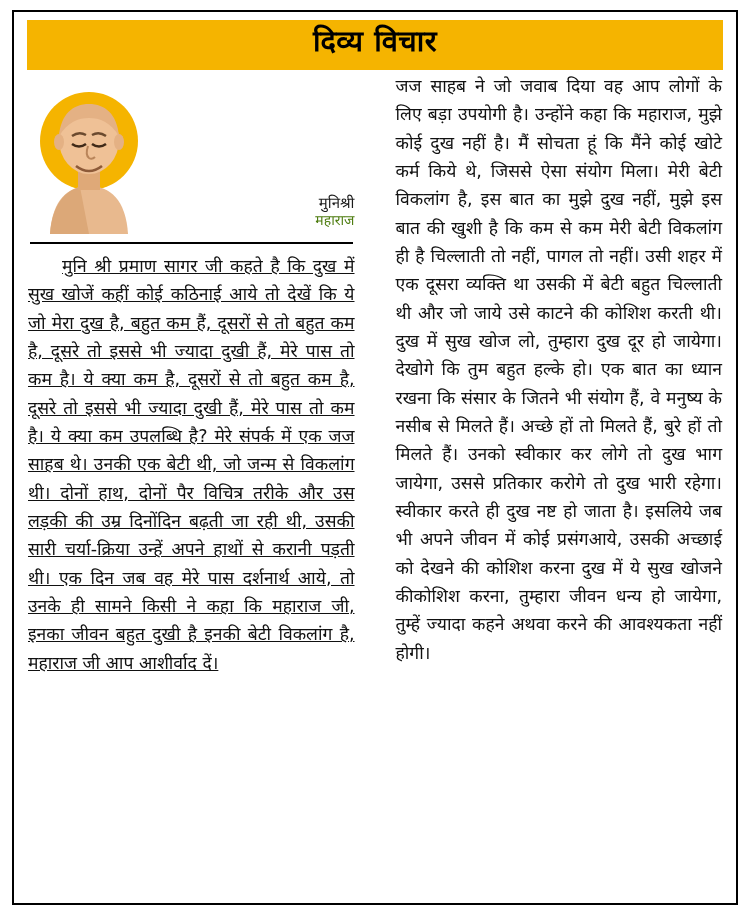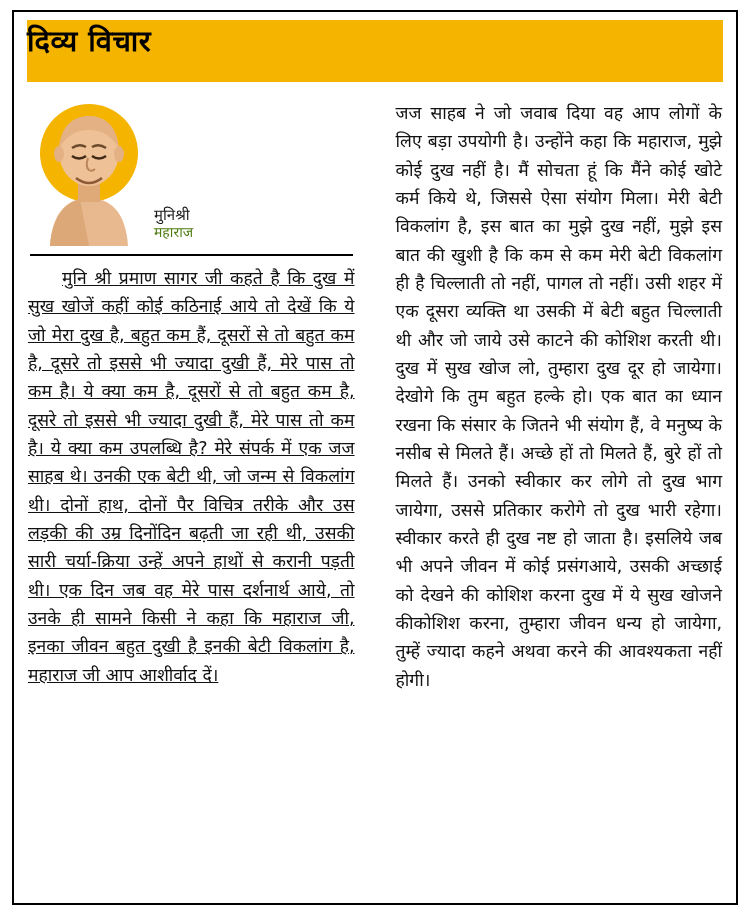--- a/index.html
+++ b/index.html
@@ -23,22 +23,22 @@
     border: 2px solid #000000;
     position: relative;
     padding: 8px 14px 10px 14px;
     display: flex;
     flex-direction: column;
   }
 
   
   .masthead {
     background: #f5b400;
-    text-align: left;
-    padding: 6px 0 24px 0;
+    text-align: center;
+    padding: 6px 0 12px 0;
     margin: 0 -1px 0 -1px;
   }
   .masthead-title {
     font-family: "DejaVu Sans", sans-serif;
     font-weight: bold;
     font-size: 29px;
     color: #000000;
     letter-spacing: 0.5px;
     line-height: 1.1;
   }
@@ -61,21 +61,21 @@
     gap: 16px;
     min-height: 0;
   }
   .col {
     width: 50%;
     display: flex;
     flex-direction: column;
     min-height: 0;
   }
   .col-left { padding-right: 4px; }
-  .col-right { padding-left: 4px; margin-top: 15px; }
+  .col-right { padding-left: 4px; }
   .col-divider {
     width: 0;
     border-left: 1px solid #ffffff;
   }
 
   
   .author-block {
     display: flex;
     align-items: flex-end;
     gap: 6px;
@@ -95,21 +95,21 @@
     height: 98px;
     background: #f5b400;
     border-radius: 50%;
   }
   .monk {
     position: absolute;
     left: 0; top: 0; width: 100%; height: 100%;
   }
   .author-name {
     flex: 1 1 auto;
-    text-align: left;
+    text-align: right;
     line-height: 1.25;
     padding-bottom: 4px;
     font-family: "DejaVu Sans", sans-serif;
   }
   .author-pre {
     font-size: 15px;
     color: #1a1a1a;
   }
   .author-main {
     font-size: 20px;

